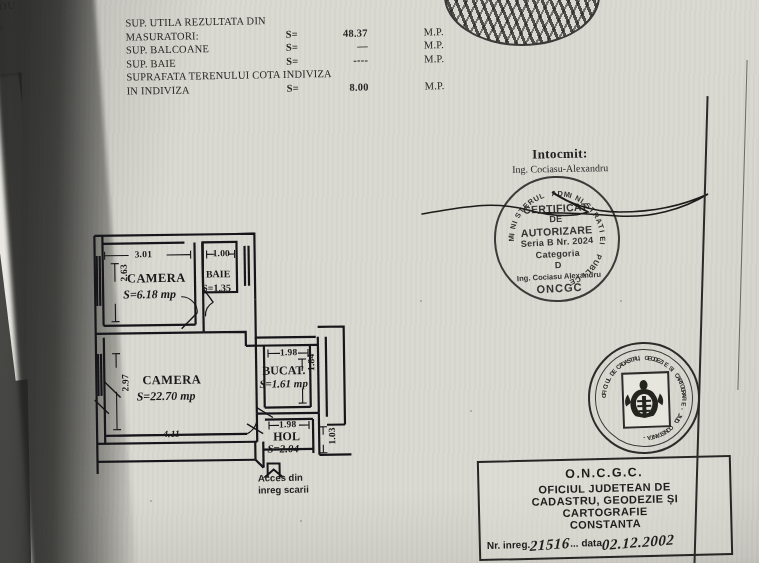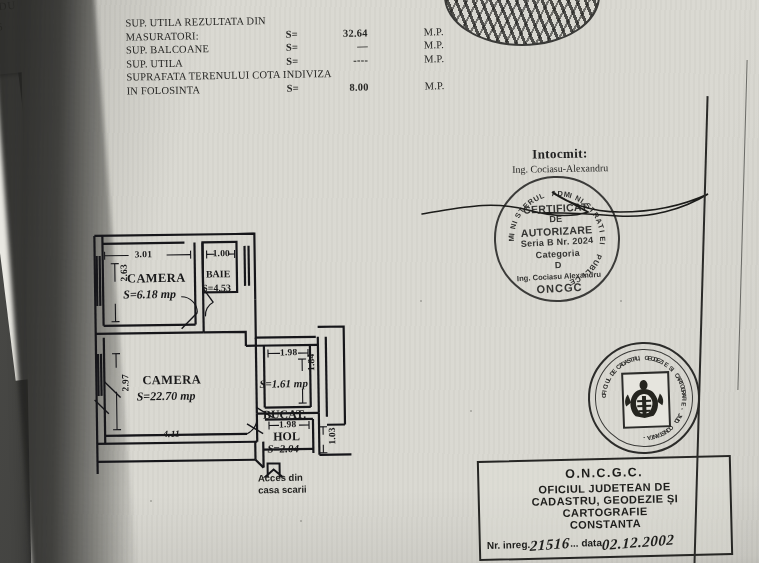--- a/index.html
+++ b/index.html
@@ -294,40 +294,40 @@
     <div class="hdr">
       <div class="row">
         <span class="lbl">SUP. UTILA REZULTATA DIN</span>
         <span class="seq"></span>
         <span class="val"></span>
         <span class="unit"></span>
       </div>
       <div class="row">
         <span class="lbl">MASURATORI:</span>
         <span class="seq">S=</span>
-        <span class="val">32.64</span>
+        <span class="val">48.37</span>
         <span class="unit">M.P.</span>
       </div>
       <div class="row">
         <span class="lbl">SUP. BALCOANE</span>
         <span class="seq">S=</span>
         <span class="val">—</span>
         <span class="unit">M.P.</span>
       </div>
       <div class="row">
-        <span class="lbl">SUP.  UTILA</span>
+        <span class="lbl">SUP.  BAIE</span>
         <span class="seq">S=</span>
         <span class="val">----</span>
         <span class="unit">M.P.</span>
       </div>
       <div class="row">
         <span class="wide">SUPRAFATA TERENULUI COTA INDIVIZA</span>
       </div>
       <div class="row">
-        <span class="lbl">IN FOLOSINTA</span>
+        <span class="lbl">IN INDIVIZA</span>
         <span class="seq">S=</span>
         <span class="val">8.00</span>
         <span class="unit">M.P.</span>
       </div>
     </div>
 
     <div class="intocmit">
       <div class="t1">Intocmit:</div>
       <div class="t2">Ing. Cociasu-Alexandru</div>
     </div>
@@ -480,45 +480,45 @@
 
         <g fill="none" stroke="#16161a" stroke-width="2">
           <path d="M186,238 L186,256 L178,256 L192,244 L206,256 L198,256 L198,238 Z" transform="translate(-6,-2)"></path>
         </g>
       </svg>
 
       <div class="plan-text rm-name" style="left:42px;  top:42px;">CAMERA</div>
       <div class="plan-text rm-area" style="left:38px;  top:58px;">S=6.18 mp</div>
 
       <div class="plan-text rm-small" style="left:121px; top:40px;">BAIE</div>
-      <div class="plan-text rm-small" style="left:117px; top:54px;">S=4.53</div>
+      <div class="plan-text rm-small" style="left:117px; top:54px;">S=1.35</div>
 
       <div class="plan-text rm-name" style="left:56px;  top:144px;">CAMERA</div>
       <div class="plan-text rm-area" style="left:50px;  top:160px;">S=22.70 mp</div>
 
-      <div class="plan-text rm-small" style="left:176px; top:136px;font-size:12px;margin-top:44px;">BUCAT.</div>
+      <div class="plan-text rm-small" style="left:176px; top:136px;font-size:12px;">BUCAT.</div>
       <div class="plan-text rm-area" style="left:173px; top:150px;font-size:11px;">S=1.61 mp</div>
 
       <div class="plan-text rm-small" style="left:186px; top:202px;font-size:12px;">HOL</div>
       <div class="plan-text rm-area" style="left:180px; top:215px;font-size:11px;">S=2.04</div>
 
       <div class="plan-text dim" style="left:50px;  top:20px;">3.01</div>
       <div class="plan-text dim" style="left:128px; top:20px;">1.00</div>
       <div class="plan-text dim dim-v" style="left:34px; top:52px;  transform:rotate(-90deg);">2.63</div>
       <div class="plan-text dim dim-v" style="left:34px; top:162px; transform:rotate(-90deg);">2.97</div>
       <div class="plan-text dim" style="left:76px;  top:200px;font-style:italic;">4.11</div>
       <div class="plan-text dim" style="left:194px; top:120px;">1.98</div>
       <div class="plan-text dim dim-v" style="left:220px; top:144px; transform:rotate(-90deg);">1.84</div>
       <div class="plan-text dim" style="left:192px; top:192px;">1.98</div>
       <div class="plan-text dim dim-v" style="left:240px; top:218px; transform:rotate(-90deg);">1.03</div>
     </div>
 
     <div class="acces">
       <div>Acces din</div>
-      <div>casa scarii</div>
+      <div>inreg scarii</div>
     </div>
 
     <div class="oncgc-round">
       <div class="in2"></div>
       <div class="ring-text" id="oncgcRing">
           <span style="font-size: 6.2px; transform: translate(-43.9732px, -1.53558px) rotate(272deg);">O</span>
           <span style="font-size: 6.2px; transform: translate(-43.7324px, -4.84555px) rotate(276.323deg);">F</span>
           <span style="font-size: 6.2px; transform: translate(-43.2428px, -8.12795px) rotate(280.645deg);">I</span>
           <span style="font-size: 6.2px; transform: translate(-42.5071px, -11.3641px) rotate(284.968deg);">C</span>
           <span style="font-size: 6.2px; transform: translate(-41.5297px, -14.5356px) rotate(289.29deg);">I</span>

